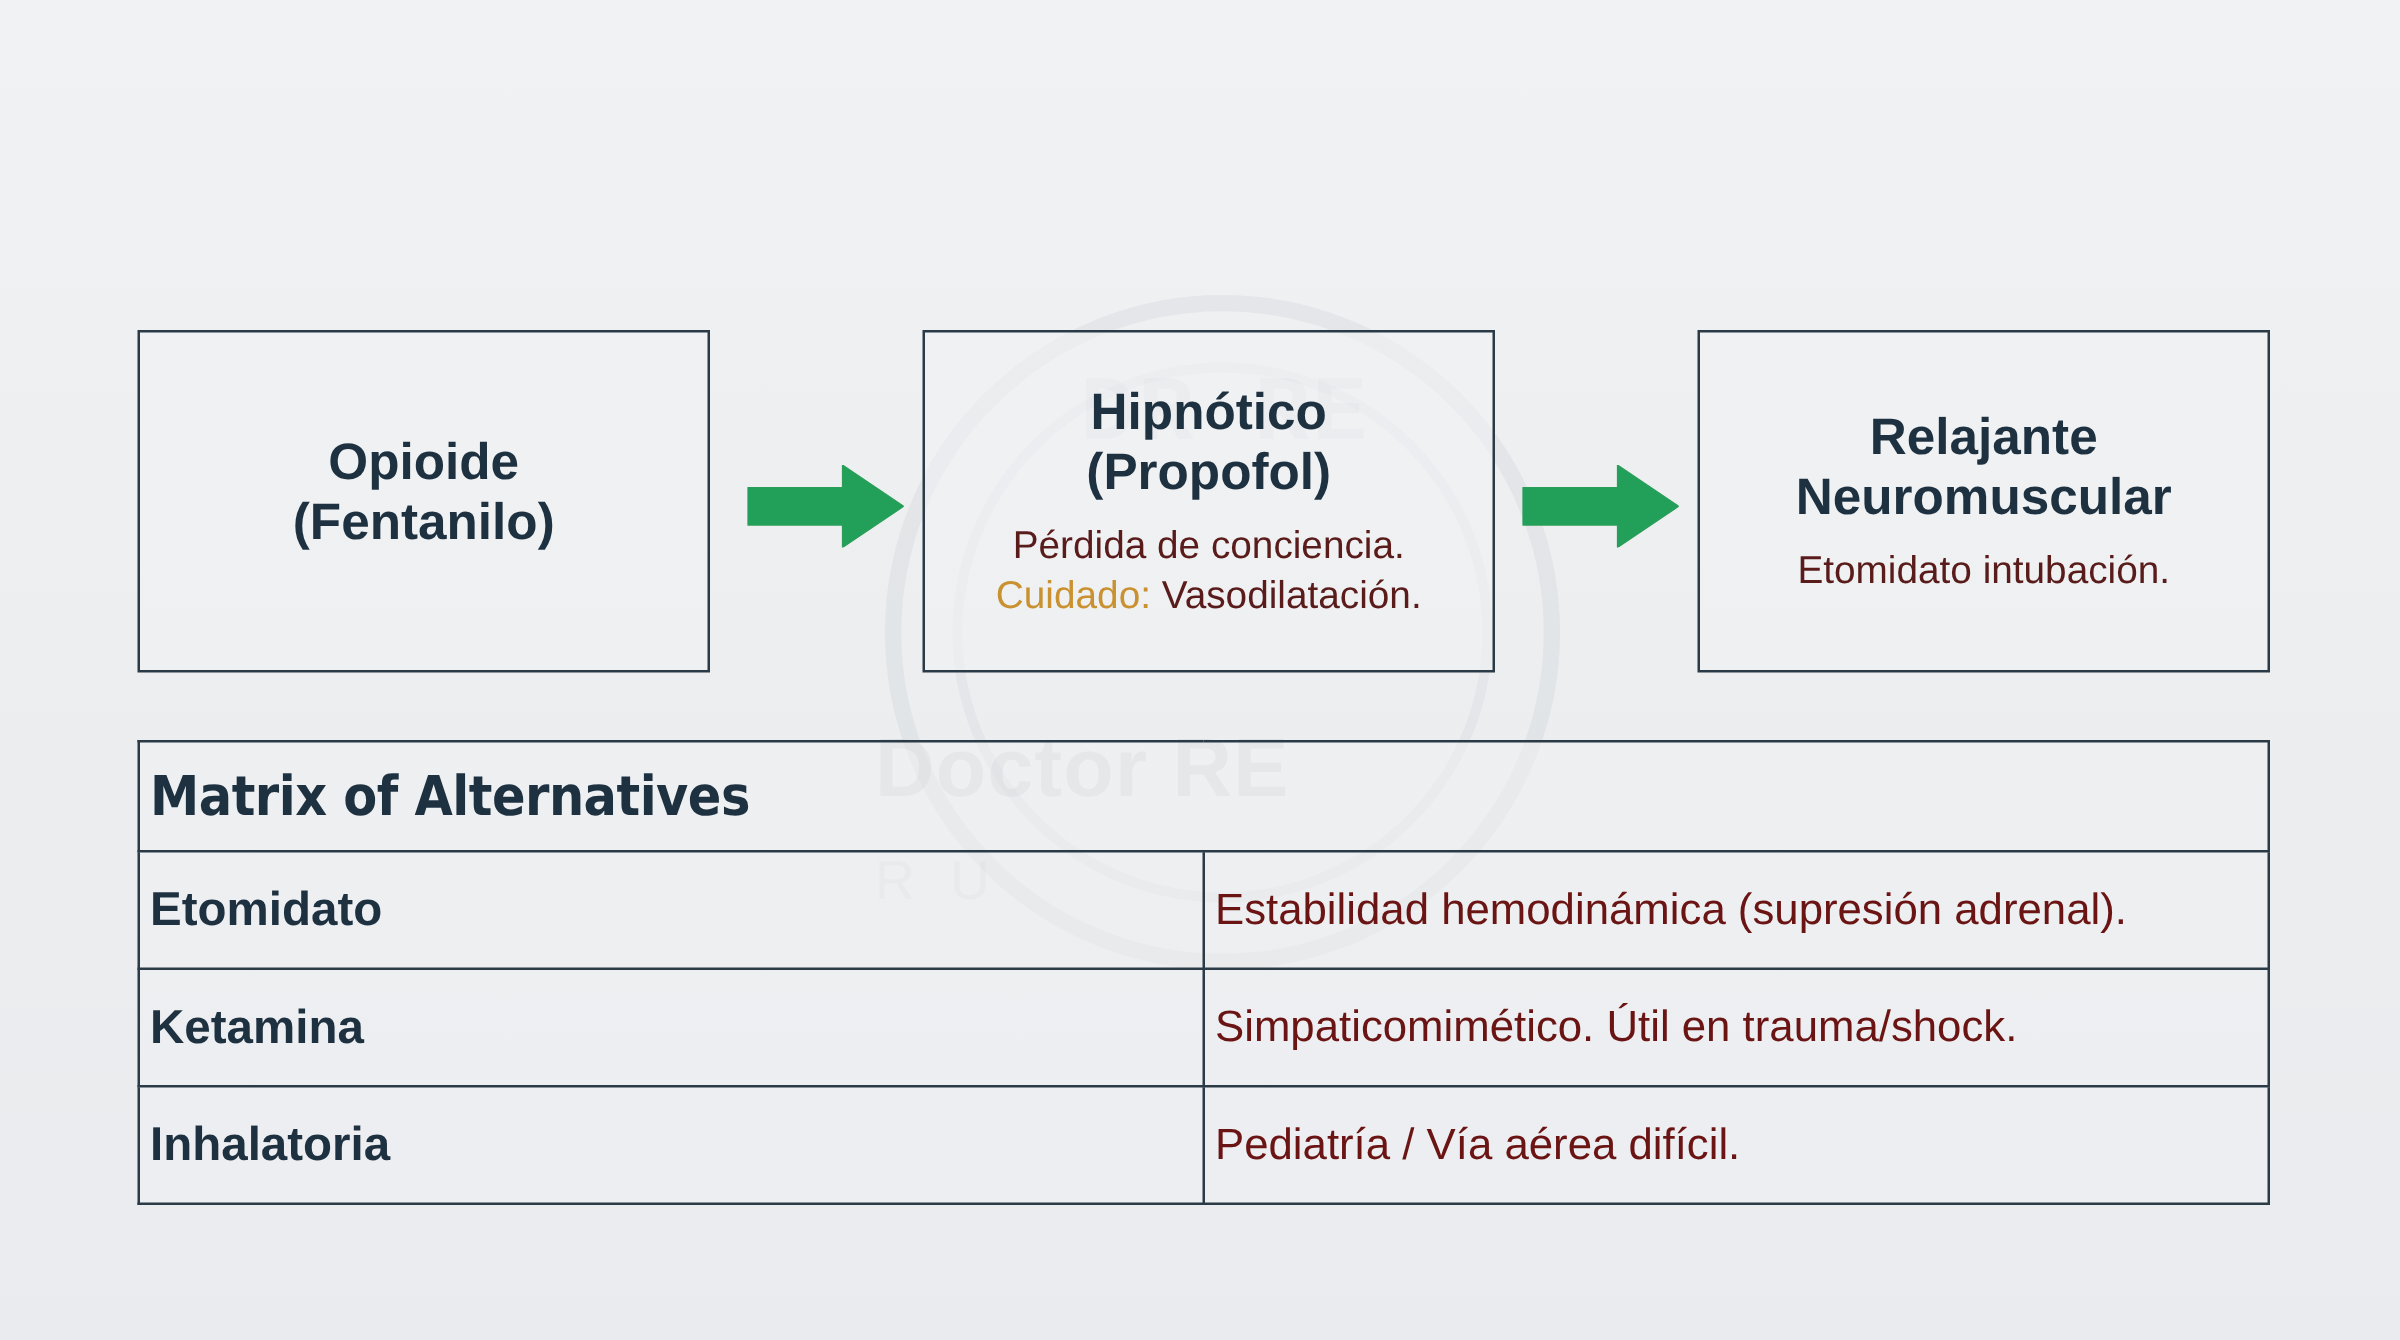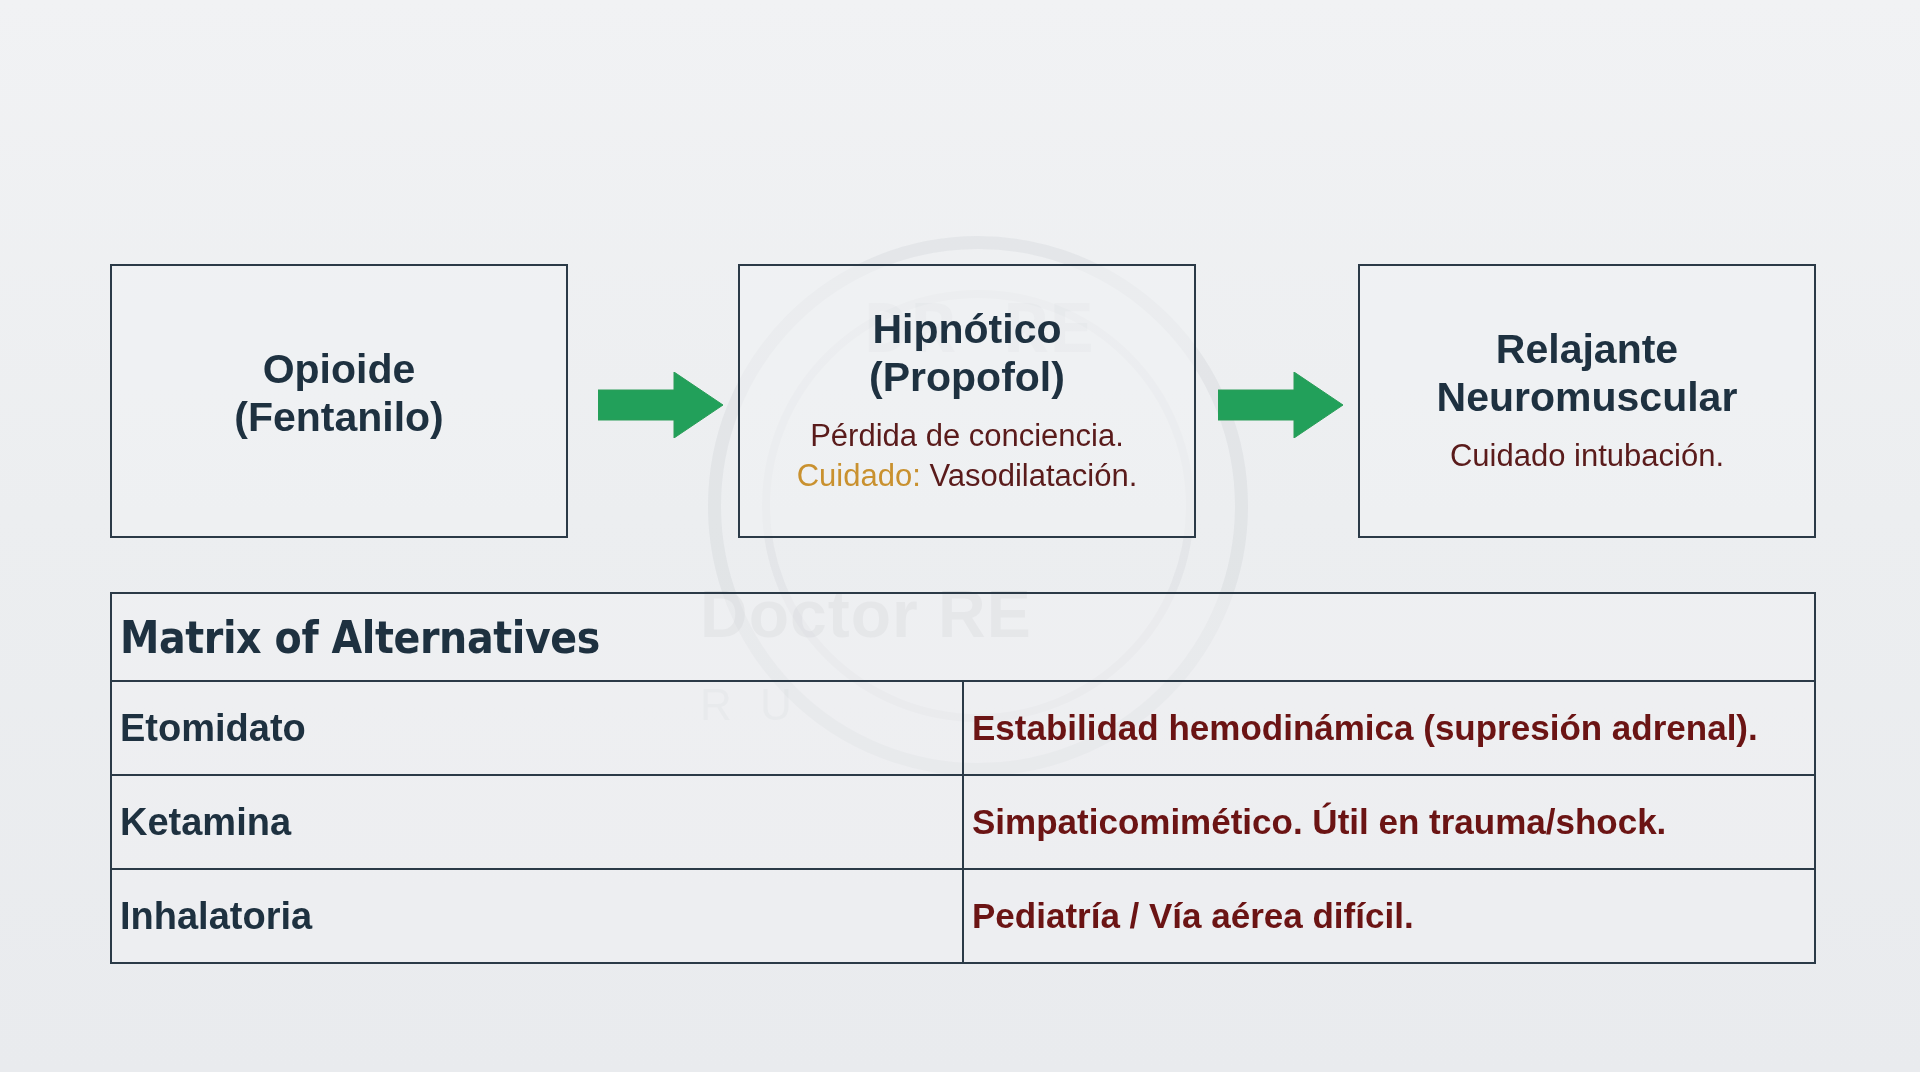--- a/index.html
+++ b/index.html
@@ -195,21 +195,20 @@
     font-weight: 700;
     color: #1e3140;
     font-family: "Liberation Sans", sans-serif;
     white-space: nowrap;
   }
   .row-desc {
     font-size: 35px;
     color: #6b1414;
     font-family: "Liberation Sans", sans-serif;
     white-space: nowrap;
-    font-weight: bold;
   }
   .col-label { width: 468px; }
 </style>
 </head>
 <body>
 
 <div id="slide">
 
   <div id="watermark">
     <div class="ring-outer"></div>
@@ -251,21 +250,21 @@
         <polygon points="0,18 76,18 76,0 125,33 76,66 76,48 0,48" fill="#22a05a" stroke="#2a9d58" stroke-width="1"></polygon>
       </svg>
     </div>
 
     <div class="flow-box b3">
       <div class="box-head">
         <span>Relajante</span><br>
         <span>Neuromuscular</span>
       </div>
       <div class="box-desc">
-        <span>Cuidado intubación.</span>
+        <span>Etomidato intubación.</span>
       </div>
     </div>
 
   </div>
 
   <table id="matrix">
     <tbody>
       <tr class="head-row">
         <td colspan="2">
           <span class="matrix-title">Matrix of Alternatives</span>

